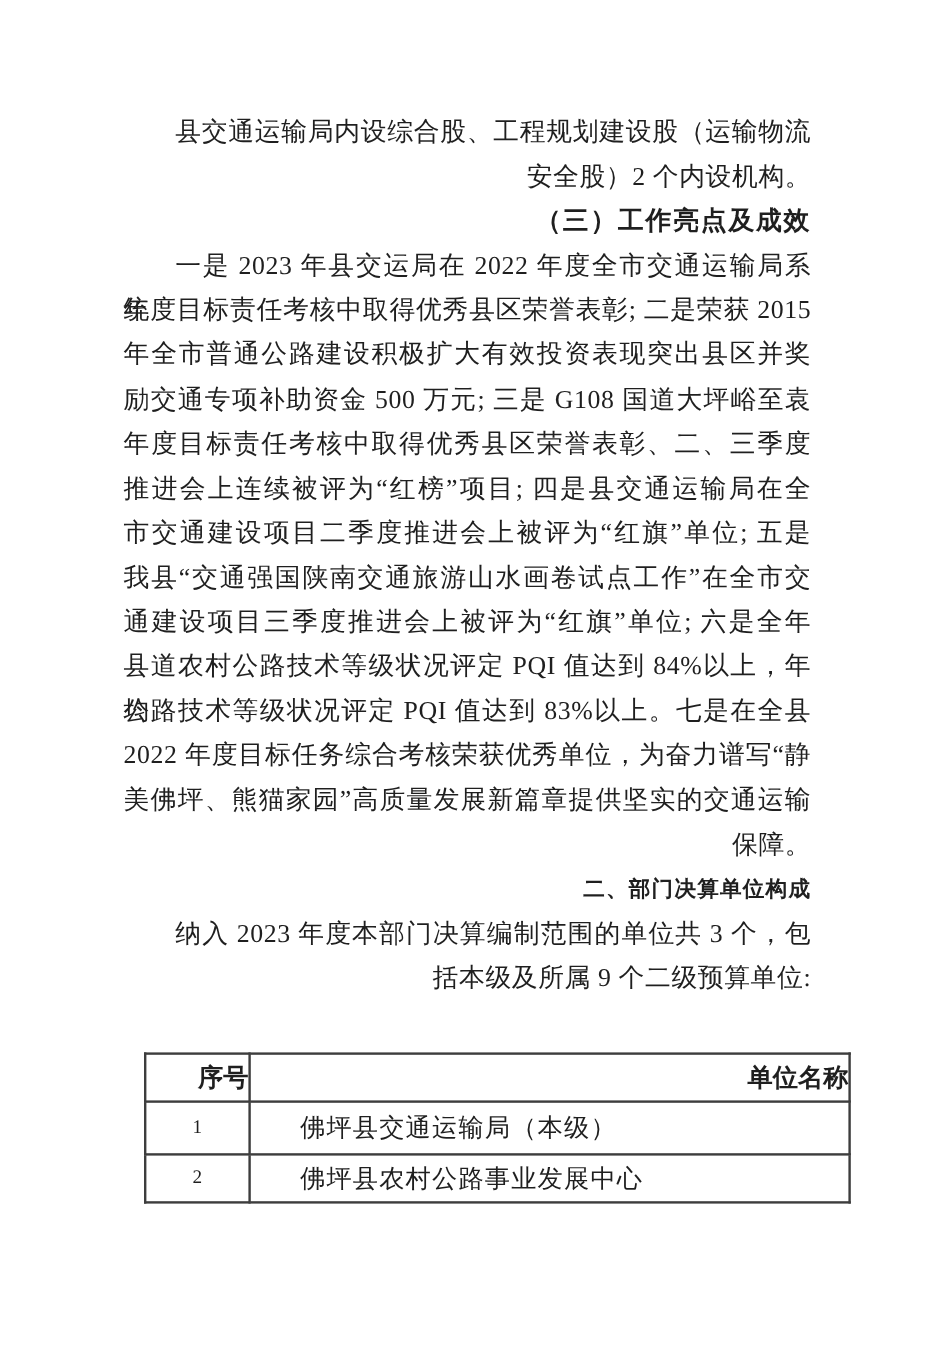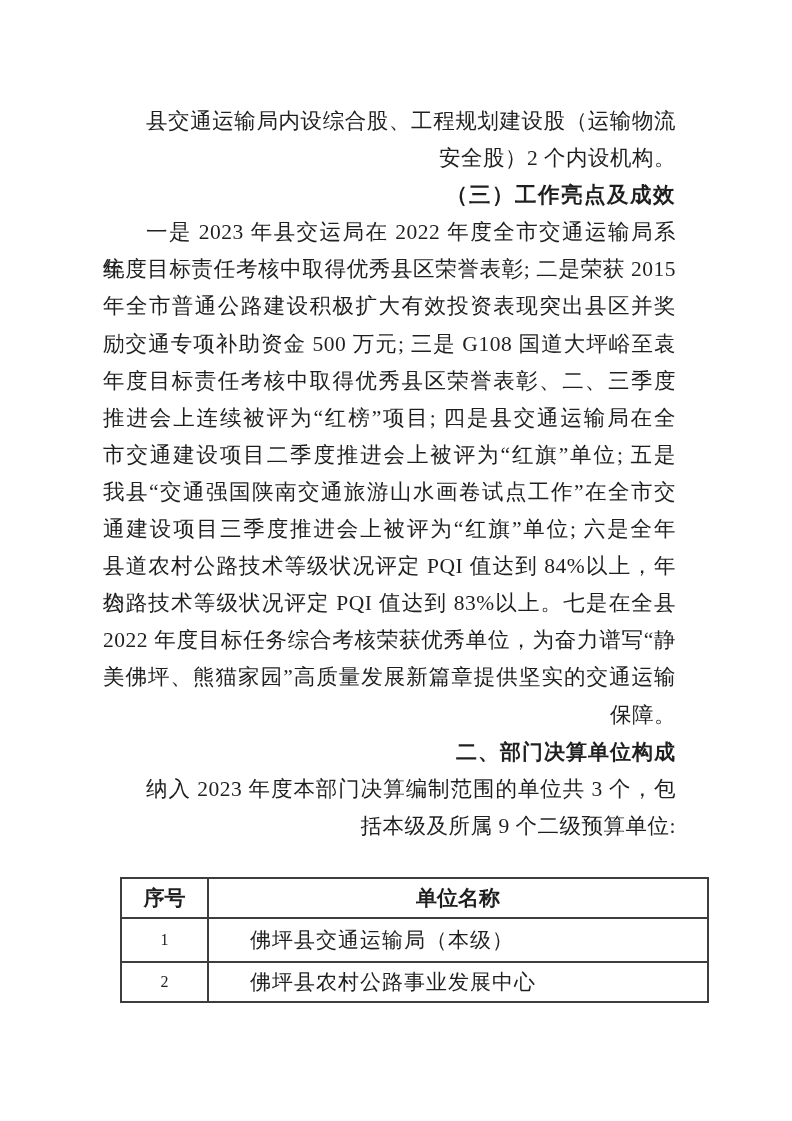--- a/index.html
+++ b/index.html
@@ -8,21 +8,21 @@
     width: 792px;
     height: 1121px;
     background: #ffffff;
     overflow: hidden;
     font-family: "Liberation Serif", "DejaVu Serif", serif;
     color: #1f1f1f;
   }
   .textblock {
     position: absolute;
     left: 103px;
-    top: 103px;
+    top: 92px;
     width: 573px;
   }
   .line {
     height: 37.1px;
     line-height: 37.1px;
     font-size: 21.5px;
     white-space: nowrap;
     letter-spacing: 0.5px;
     text-align: right;
   }
@@ -31,23 +31,23 @@
     text-align: justify;
     text-align-last: justify;
     text-justify: inter-character;
   }
   .line.indent { text-indent: 43px; }
   .line.h-kai {
     font-weight: 700;
     letter-spacing: 1.5px;
   }
   .line.h-hei {
-    font-family: Liberation Serif, serif;
+    font-family: Liberation Sans, sans-serif;
     font-weight: 700;
-    font-size: 21px;
+    font-size: 18px;
     letter-spacing: 1px;
   }
   table.unit-table {
     position: absolute;
     left: 120px;
     top: 877px;
     width: 589px;
     border-collapse: collapse;
     table-layout: fixed;
   }
@@ -55,21 +55,21 @@
     border: 2px solid #3d3d3d;
     padding: 0;
     vertical-align: middle;
   }
   .unit-table col.c-index { width: 87px; }
   .unit-table th {
     height: 38px;
     font-family: "Liberation Sans", "DejaVu Sans", sans-serif;
     font-weight: 700;
     font-size: 21px;
-    text-align: center;
+    text-align: right;
     color: #1f1f1f;
   }
   .unit-table td.cell-index {
     height: 42px;
     text-align: center;
     font-size: 16px;
     font-family: "Liberation Serif", "DejaVu Serif", serif;
   }
   .unit-table tr.row-last td { height: 38px; }
   .unit-table td.cell-name {

